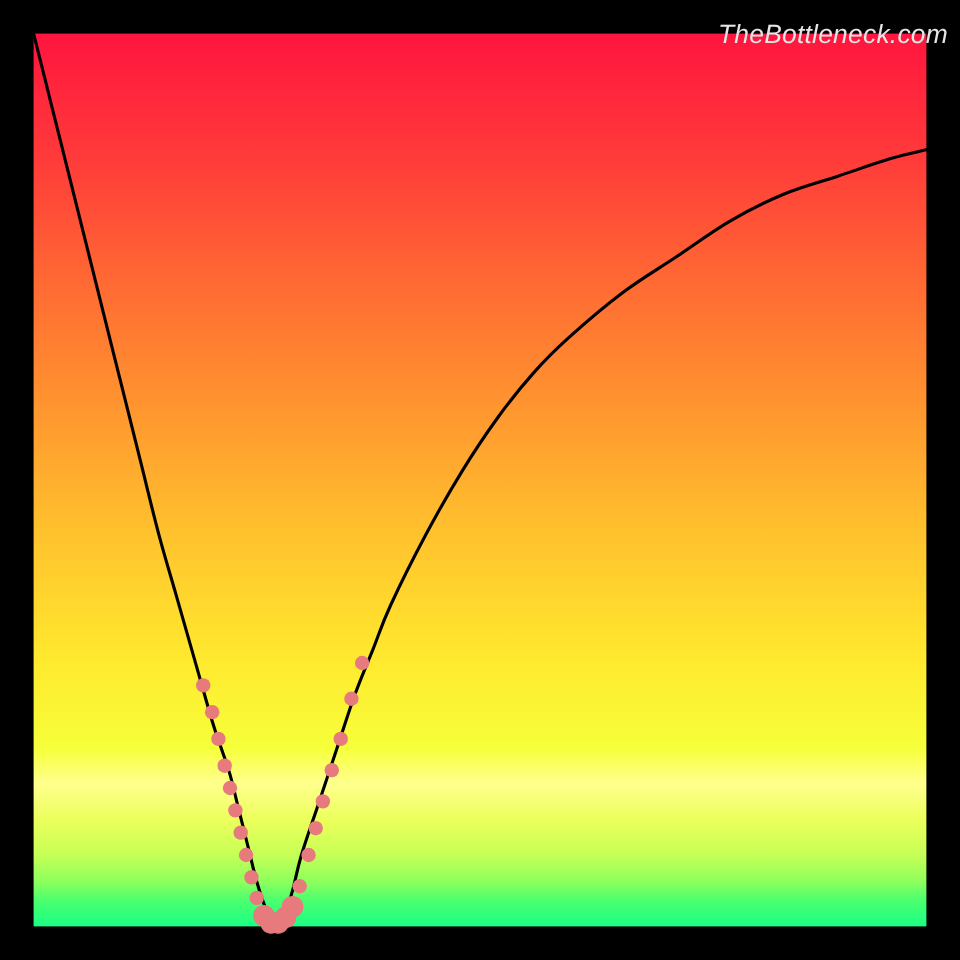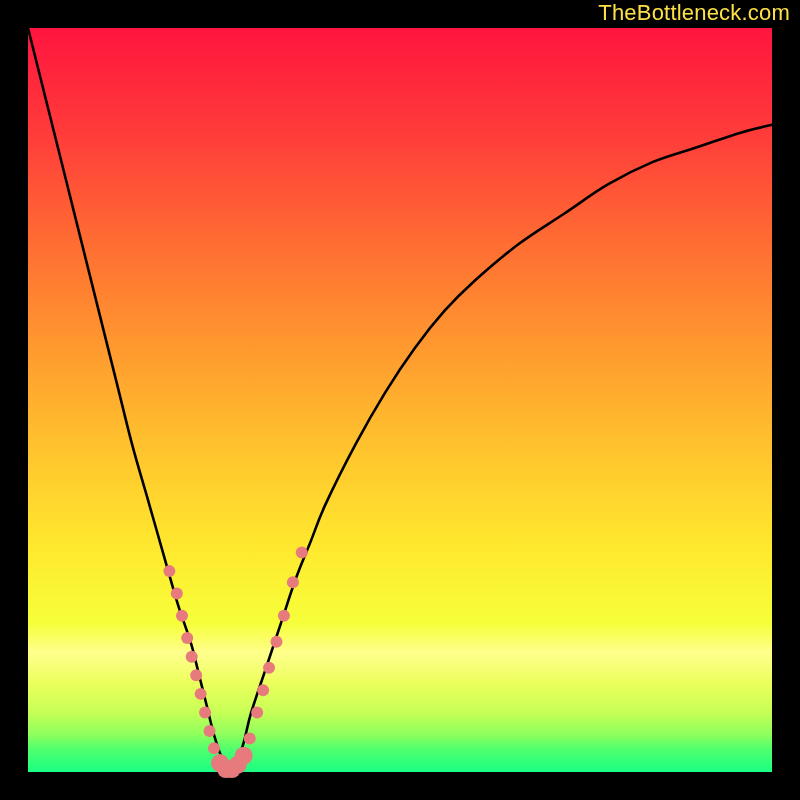--- a/index.html
+++ b/index.html
@@ -22,27 +22,28 @@
   .plot-area {
     position: absolute;
     left: 28px;
     top: 28px;
     width: 744px;
     height: 744px;
     
   }
   .watermark {
     position: absolute;
-    top: 0;
+    top: 16px;
     right: 10px;
     font-size: 22px;
     font-weight: 500;
-    color: #fde047;
+    color: #e5e5e5;
     letter-spacing: 0.2px;
     user-select: none;
+    font-style: italic;
   }
   svg.curve {
     position: absolute;
     left: 0;
     top: 0;
     width: 744px;
     height: 744px;
     overflow: visible;
   }
 </style>

